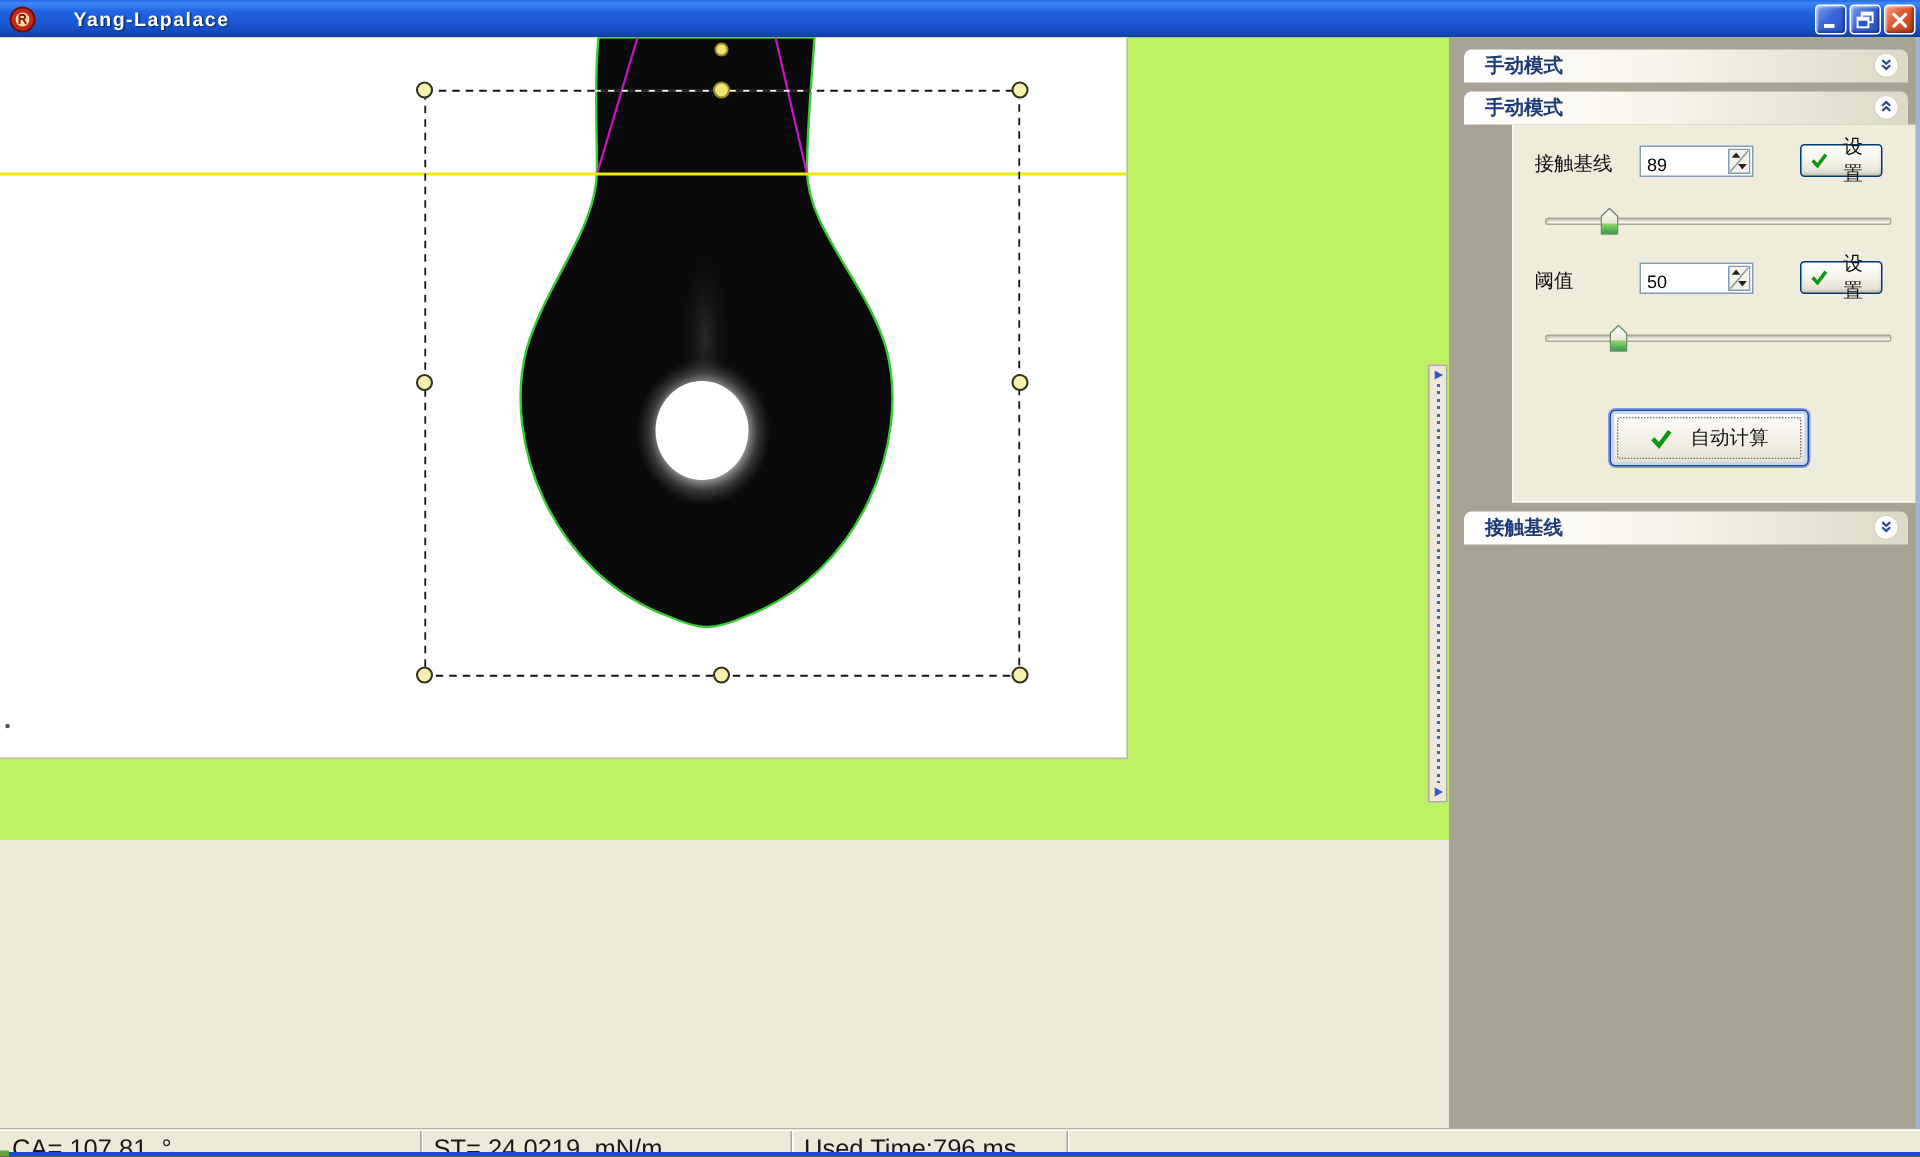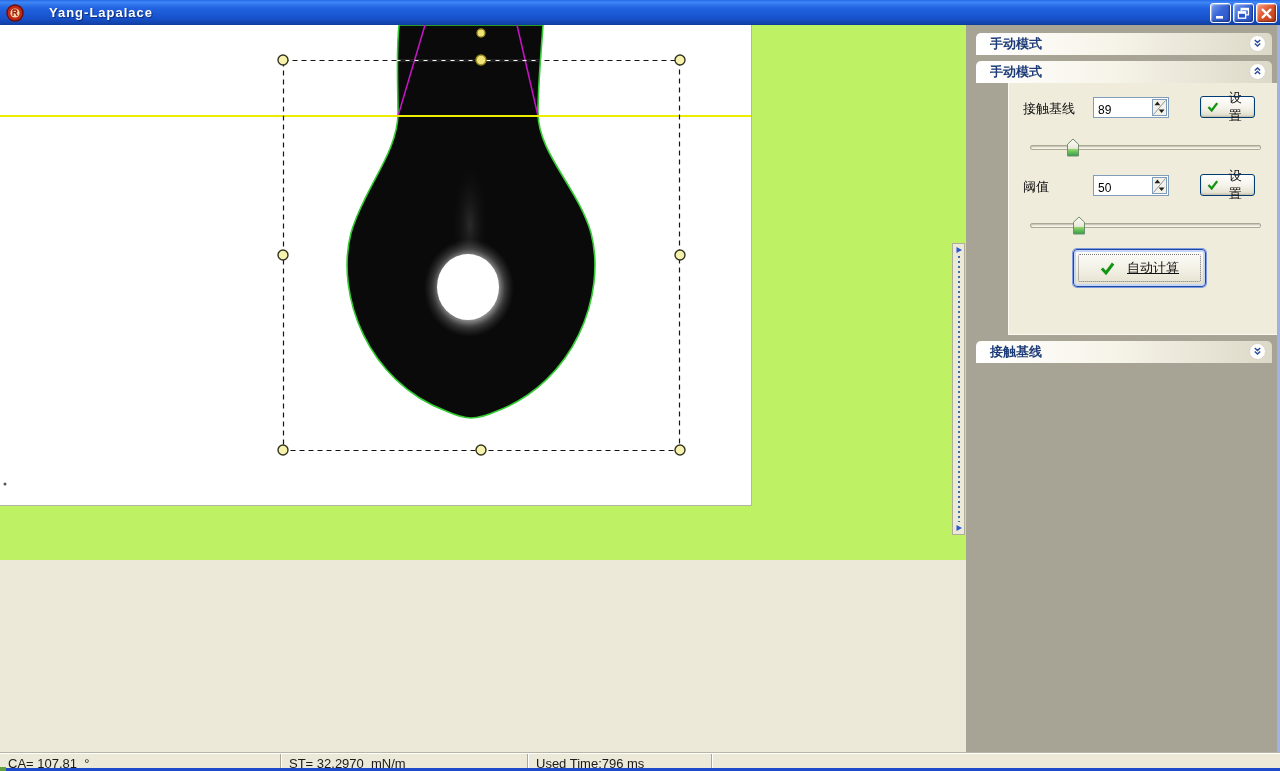--- a/index.html
+++ b/index.html
@@ -96,33 +96,33 @@
     border:1px solid #ABA793;border-radius:2px;
     background:linear-gradient(180deg,#DEDBC8,#FBFAF2);
     box-shadow:inset 1px 1px 1px rgba(0,0,0,.12);
   }
   .slider .thumb{position:absolute;top:1px;}
   .slider1{top:54px;}
   .slider2{top:132px;}
   .slider1 .thumb{left:37px;}
   .slider2 .thumb{left:43px;}
   .btn-calc{
-    position:absolute;left:64px;top:166px;width:133px;height:38px;box-sizing:border-box;
+    position:absolute;left:64px;top:190px;width:133px;height:38px;box-sizing:border-box;
     border:1px solid #1E46A5;border-radius:4px;
     background:linear-gradient(180deg,#FEFEFD 0%,#F2F0E4 55%,#E4E0CE 100%);
     box-shadow:0 0 0 1px #7E9AE0, inset 0 0 0 2px #C6D6F4;
     display:flex;align-items:center;justify-content:center;gap:12px;
-    font-size:13px;color:#101010;text-decoration:underline;
+    font-size:13px;color:#101010;
   }
   .btn-calc .focusrect{position:absolute;inset:4px;border:1px dotted #777;border-radius:2px;pointer-events:none;}
   
   .statusbar{
     position:absolute;left:0;top:728px;width:1280px;height:15px;background:#ECE9D8;
     border-top:1px solid #FFFFFF;box-shadow:0 -1px 0 #B8B4A4;
-    display:flex;font-size:13px;color:#1A1A1A;
+    display:flex;font-size:17px;color:#1A1A1A;
   }
   .statuspanel{
     box-sizing:border-box;border-right:1px solid #ACA899;box-shadow:1px 0 0 #FFFFFF;
     padding:2px 0 0 8px;white-space:pre;overflow:hidden;
   }
   .sp-ca{width:281px;}
   .sp-st{width:247px;}
   .sp-time{width:184px;}
   .sp-rest{flex:1;border-right:none;box-shadow:none;}
   .bottomstrip{position:absolute;left:0;top:743px;width:1280px;height:3px;background:#1C4ACA;}
@@ -319,20 +319,20 @@
             <path d="M5 4 L8.5 7.2 L12 4 M5 8.5 L8.5 11.7 L12 8.5" fill="none" stroke="#2A4A9C" stroke-width="1.9"></path>
           </svg>
         </span>
       </div>
     </div>
 
     <div class="rightedge"></div>
 
     <div class="statusbar">
       <div class="statuspanel sp-ca">CA= 107.81  °</div>
-      <div class="statuspanel sp-st">ST= 32.2970  mN/m</div>
+      <div class="statuspanel sp-st">ST= 24.0219  mN/m</div>
       <div class="statuspanel sp-time">Used Time:796 ms</div>
       <div class="statuspanel sp-rest"></div>
     </div>
     <div class="bottomstrip"></div>
     <div class="grip-green"></div>
   </div>
 </div>
 
 </body></html>

